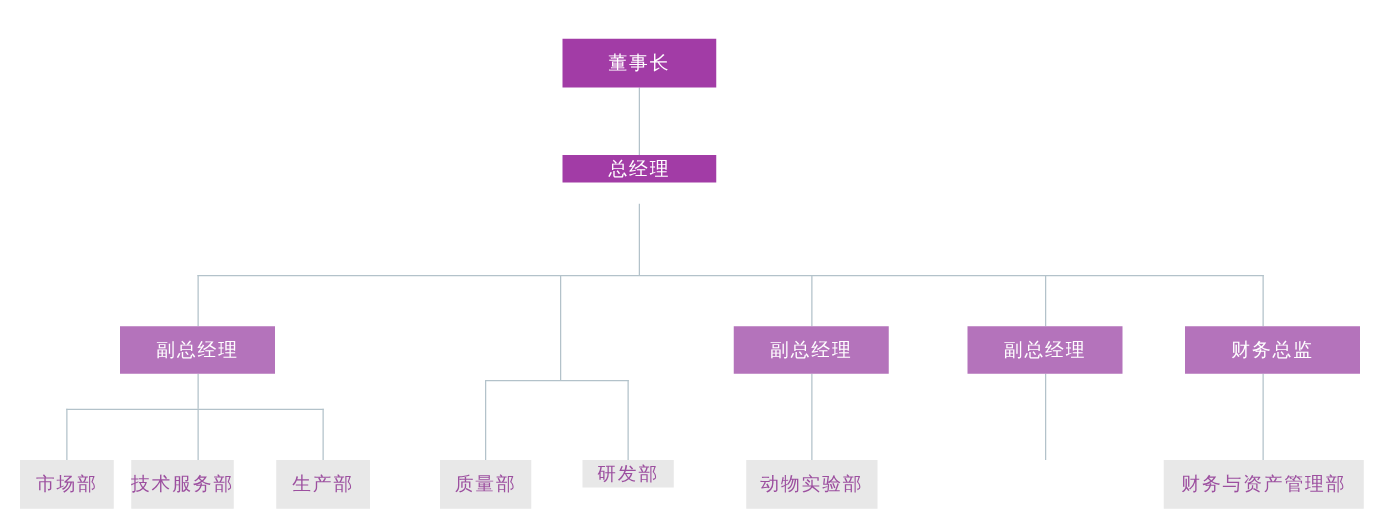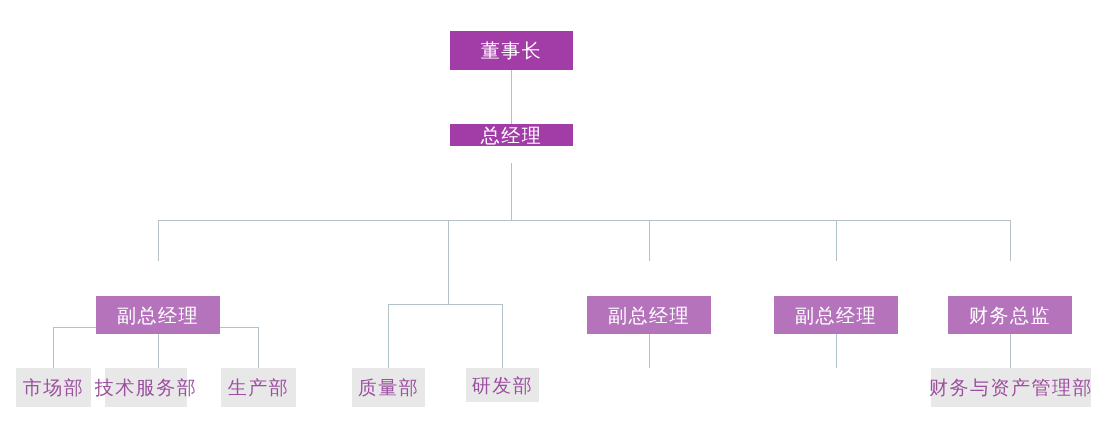--- a/index.html
+++ b/index.html
@@ -10,33 +10,32 @@
     background: var(--background, #ffffff);
     font-family: "DejaVu Sans", "Liberation Sans", sans-serif;
     overflow: hidden;
   }
   .node {
     position: absolute;
     box-sizing: border-box;
     display: flex;
     align-items: center;
     justify-content: center;
-    font-size: 19px;
+    font-size: 15px;
     letter-spacing: 1.5px;
     white-space: nowrap;
     line-height: 1;
   }
   .node.executive {
     background: var(--executive-bg, #a23ca6);
     color: var(--executive-text, #ffffff);
   }
   .node.manager {
     background: var(--manager-bg, #b473bb);
     color: var(--manager-text, #ffffff);
-    margin-top: 35px;
   }
   .node.department {
     background: var(--department-bg, #e8e8e8);
     color: var(--department-text, #9c4f9f);
   }
   .line {
     position: absolute;
     background: var(--connector, #b3c2ca);
   }
 </style>
@@ -67,22 +66,23 @@
   <div class="line" style="left:649px;top:299px;width:1px;height:69px"></div>
   <div class="line" style="left:836px;top:299px;width:1px;height:69px"></div>
   <div class="line" style="left:1010px;top:299px;width:1px;height:69px"></div>
 
   <div class="node executive" style="left:450px;top:31px;width:123px;height:39px">董事长</div>
   <div class="node executive" style="left:450px;top:124px;width:123px;height:22px">总经理</div>
 
   <div class="node manager" style="left:96px;top:261px;width:124px;height:38px">副总经理</div>
   <div class="node manager" style="left:587px;top:261px;width:124px;height:38px">副总经理</div>
   <div class="node manager" style="left:774px;top:261px;width:124px;height:38px">副总经理</div>
-  <div class="node manager" style="left:948px;top:261px;width:124px;height:38px">财务总监</div>
+  <div class="node manager" style="left:948px;top:261px;width:140px;height:38px">财务总监</div>
 
   <div class="node department" style="left:16px;top:368px;width:75px;height:39px">市场部</div>
   <div class="node department" style="left:105px;top:368px;width:82px;height:39px">技术服务部</div>
   <div class="node department" style="left:352px;top:368px;width:73px;height:39px">质量部</div>
   <div class="node department" style="left:221px;top:368px;width:75px;height:39px">生产部</div>
-  <div class="node department" style="left:466px;top:368px;width:73px;height:34px">研发部</div>
+  <div class="node department" style="left:466px;top:368px;width:73px;height:22px">研发部</div>
+  <div class="node department" style="left:597px;top:368px;width:105px;height:39px">动物实验部</div>
   <div class="node department" style="left:931px;top:368px;width:160px;height:39px">财务与资产管理部</div>
 
 </div>
 
 </body></html>

